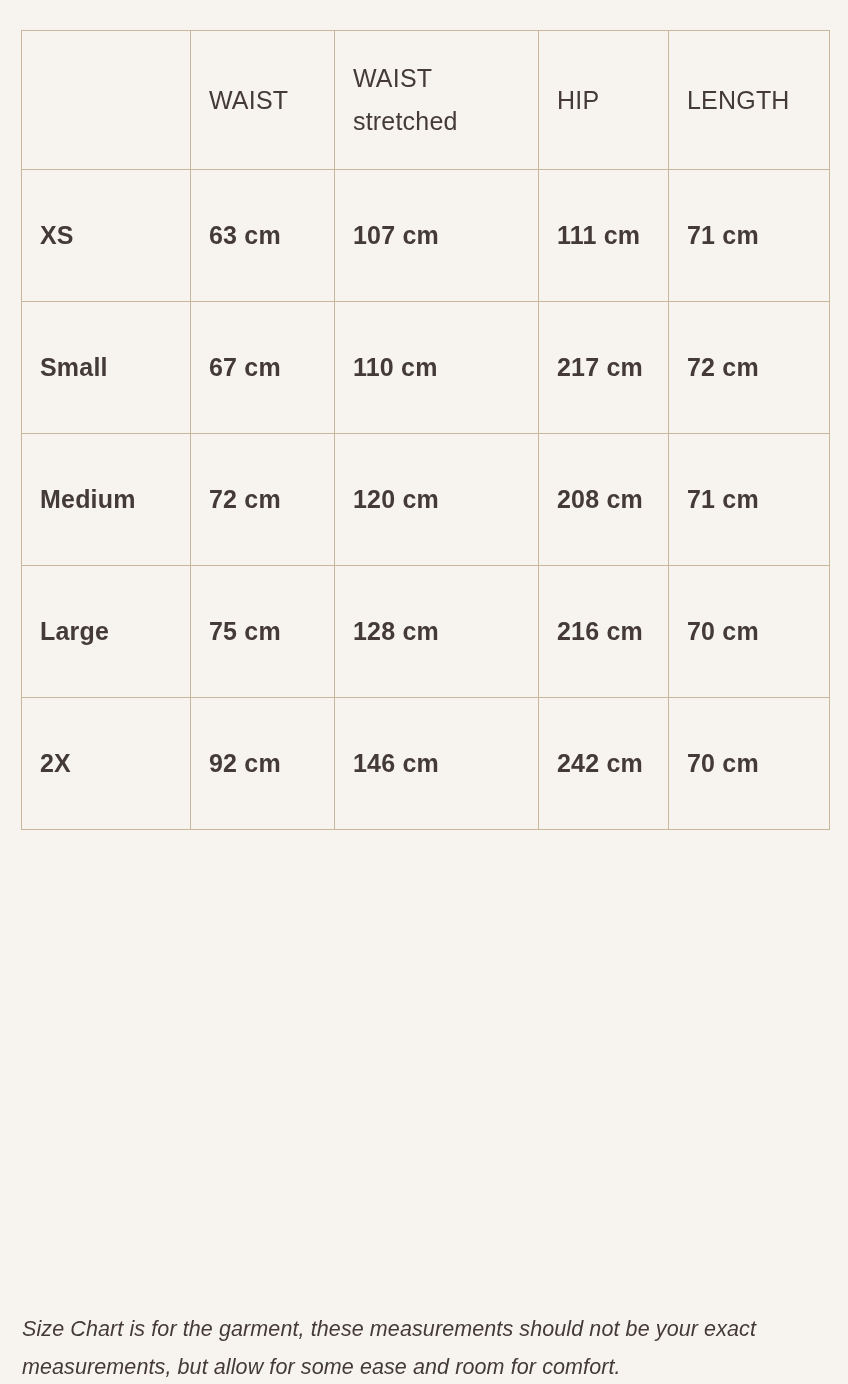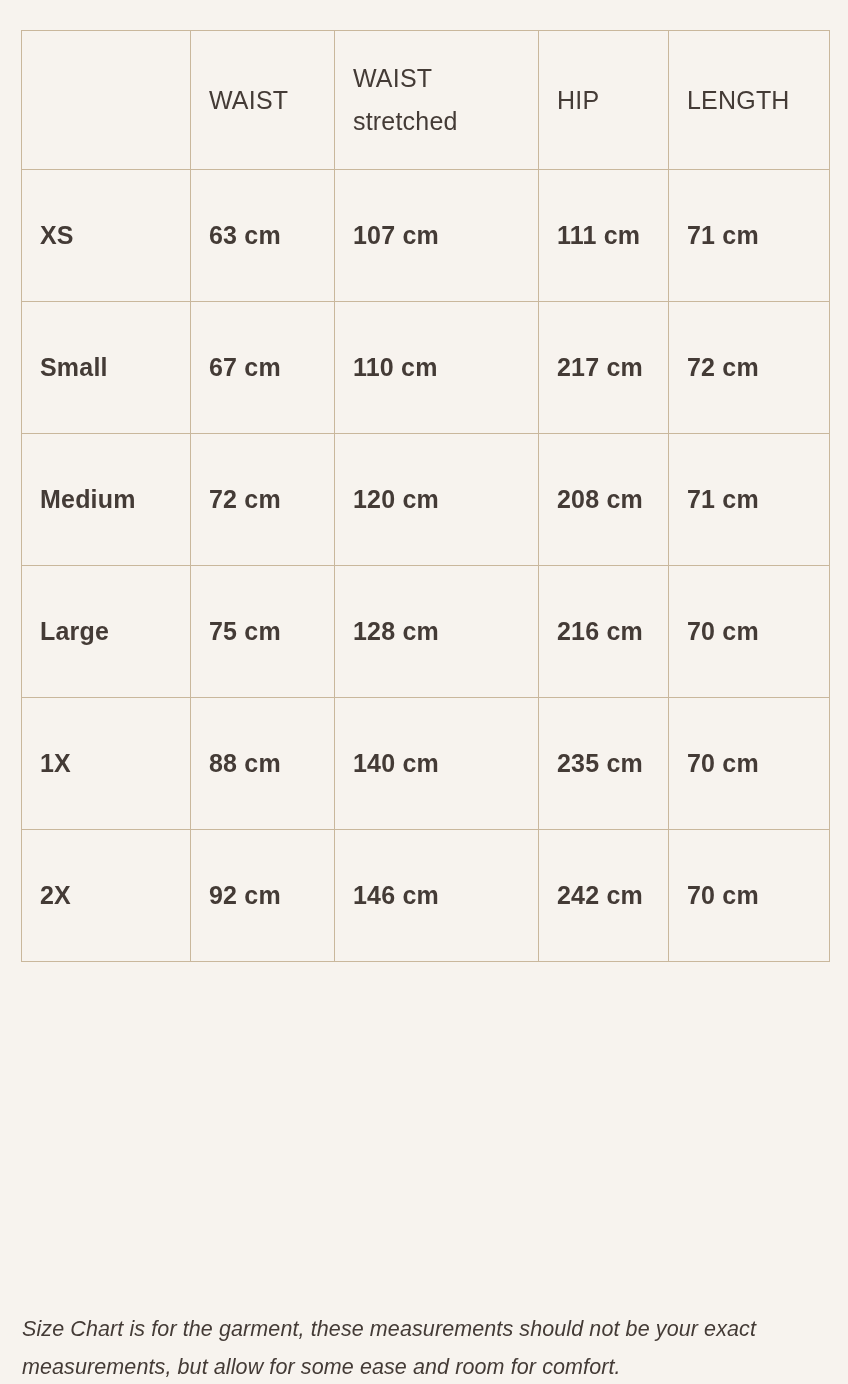--- a/index.html
+++ b/index.html
@@ -125,27 +125,20 @@
           <td>71 cm</td>
         </tr>
         <tr>
           <td>Large</td>
           <td>75 cm</td>
           <td>128 cm</td>
           <td>216 cm</td>
           <td>70 cm</td>
         </tr>
         <tr>
-          <td>1X</td>
-          <td>88 cm</td>
-          <td>140 cm</td>
-          <td>235 cm</td>
-          <td>70 cm</td>
-        </tr>
-        <tr>
           <td>2X</td>
           <td>92 cm</td>
           <td>146 cm</td>
           <td>242 cm</td>
           <td>70 cm</td>
         </tr>
       </tbody>
     </table>
   </div>
 

